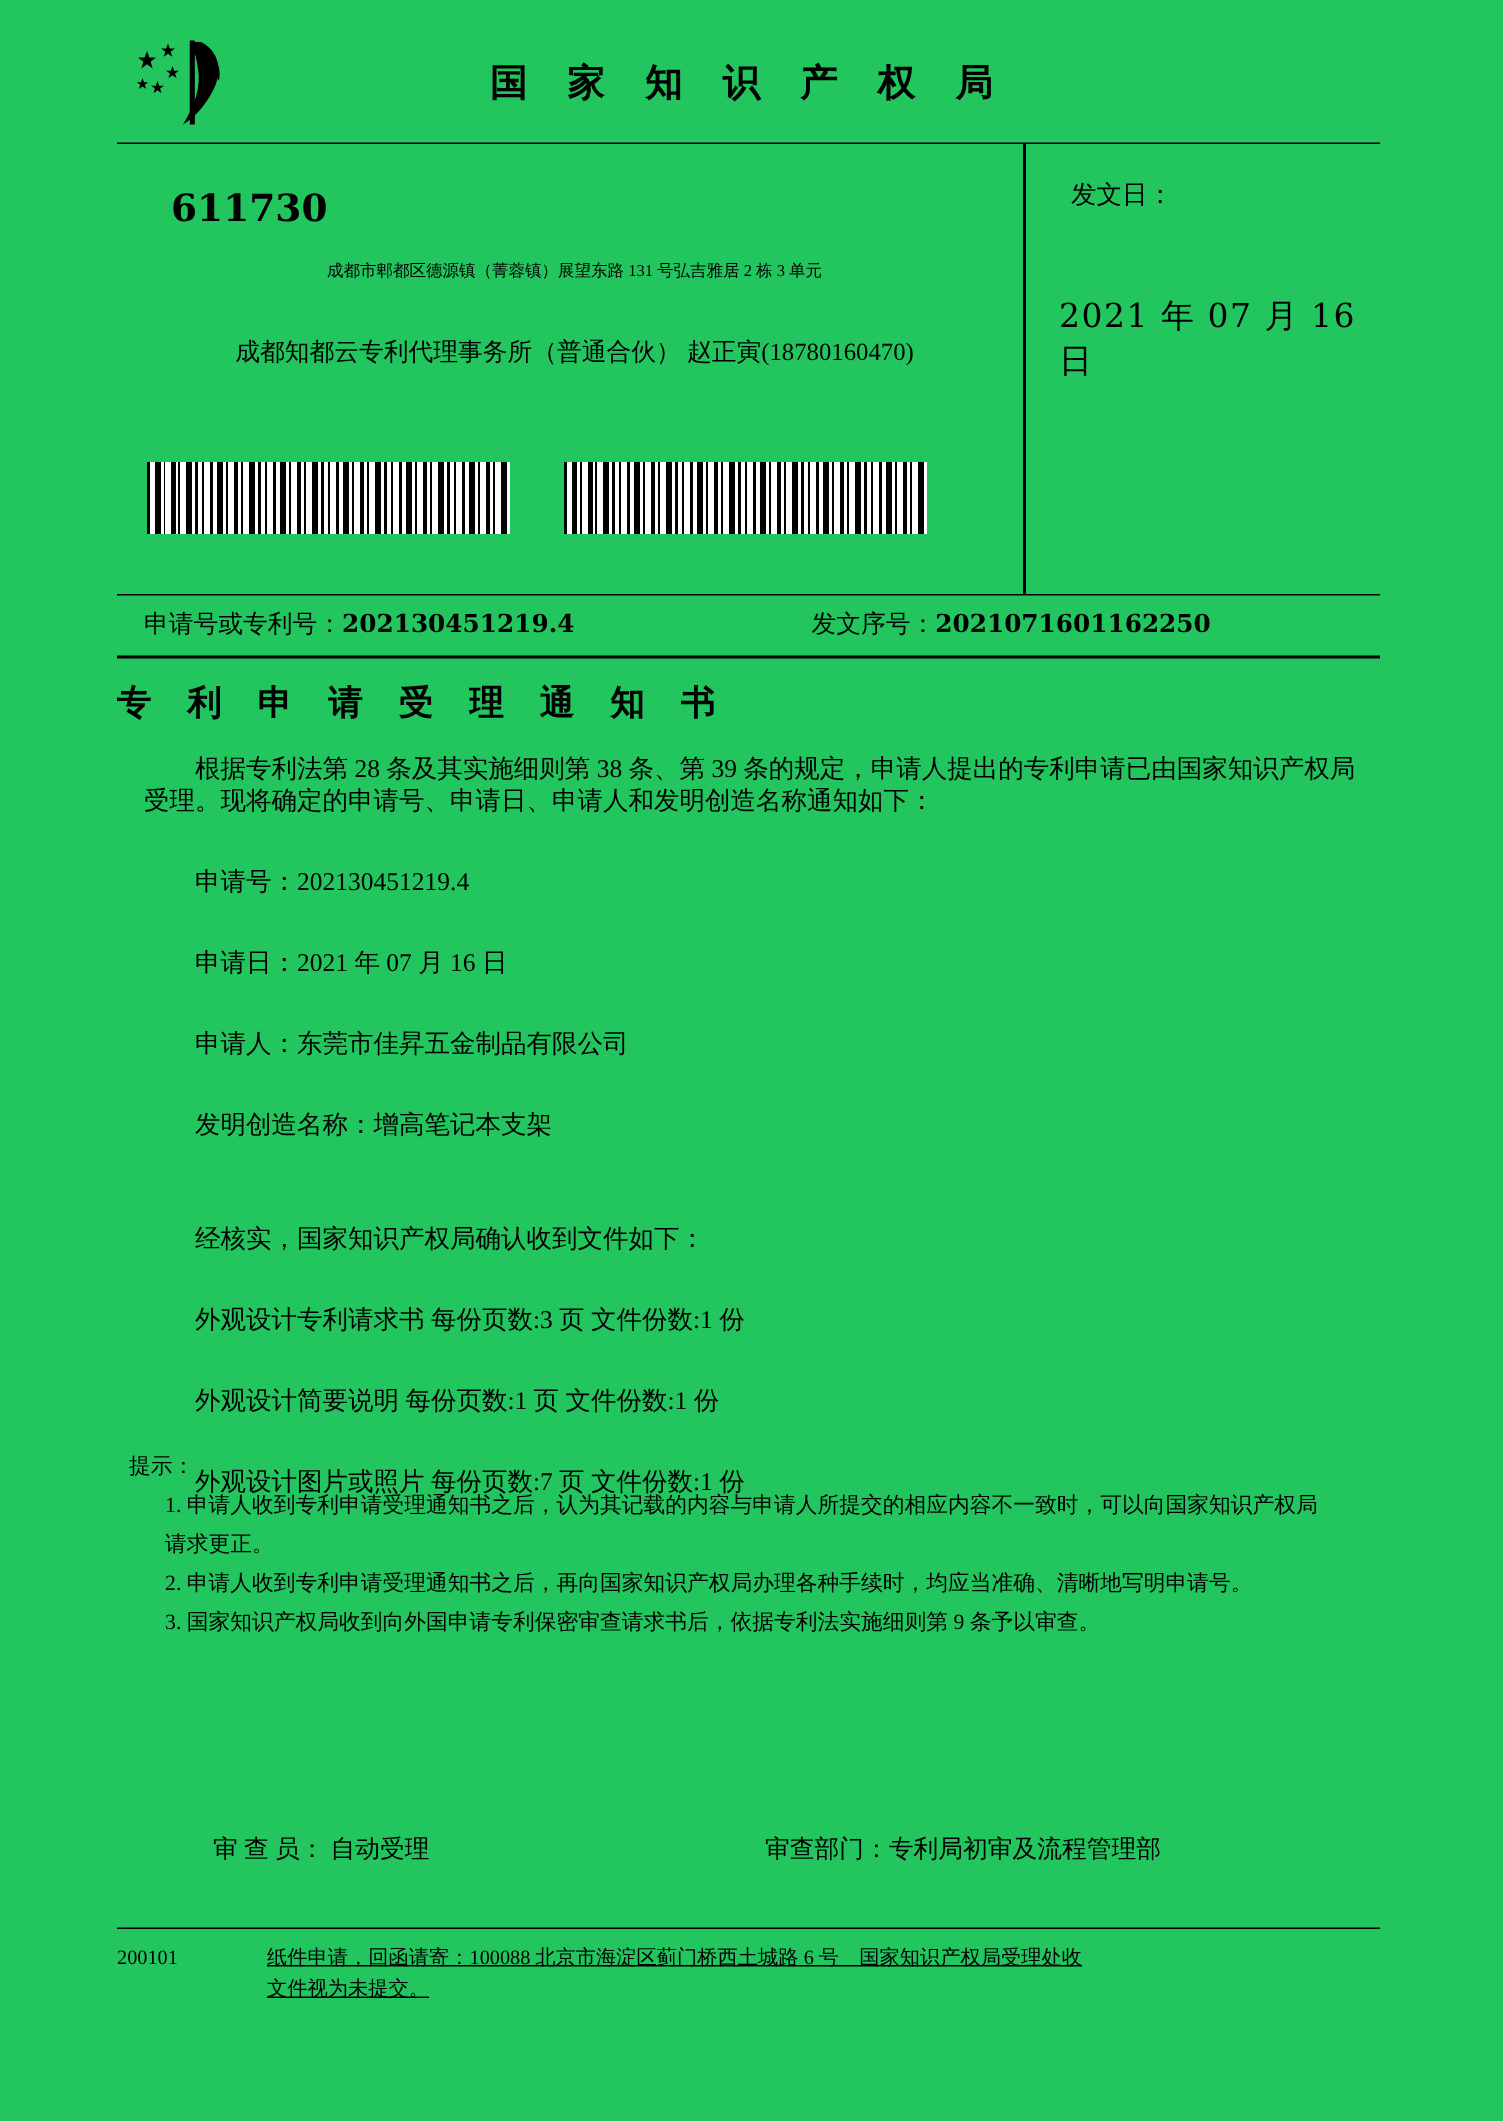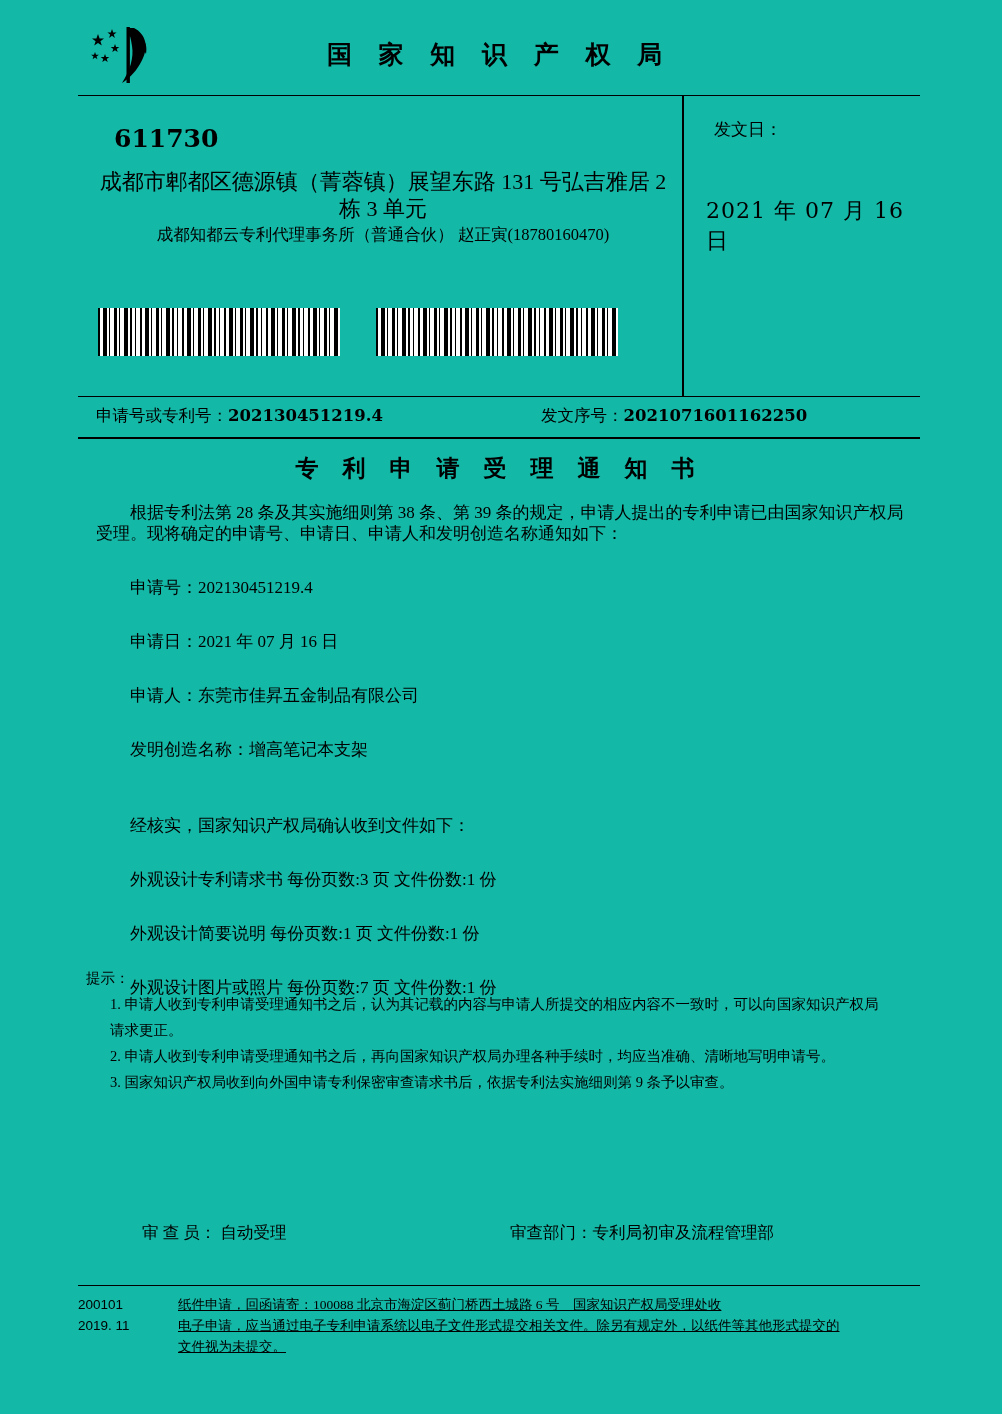--- a/index.html
+++ b/index.html
@@ -9,21 +9,21 @@
   }
   body {
     font-family: "Liberation Serif", "DejaVu Serif", serif;
     color: #000;
   }
   .page {
     position: relative;
     width: 1002px;
     height: 1414px;
     margin: 0 auto;
-    background: #14b8a6;
+    background: #22c55e;
     overflow: hidden;
   }
   .sheet {
     position: absolute;
     left: 78px;
     top: 10px;
     width: 842px;
     height: 1380px;
   }
 
@@ -73,21 +73,21 @@
     font-size: 25px;
     font-weight: bold;
     font-family: "DejaVu Serif", "Liberation Serif", serif;
   }
   .addr {
     position: absolute;
     left: 20px;
     top: 72px;
     width: 570px;
     text-align: center;
-    font-size: 22px;
+    font-size: 11px;
     line-height: 27px;
   }
   .agent {
     position: absolute;
     left: 20px;
     top: 128px;
     width: 570px;
     text-align: center;
     font-size: 16.5px;
   }
@@ -149,21 +149,21 @@
     margin-left: 23px;
   }
   .mono-b {
     font-family: "DejaVu Serif", "Liberation Serif", serif;
     font-weight: bold;
   }
 
   
   .doc-title {
     margin-top: 14px;
-    text-align: center;
+    text-align: left;
     font-size: 23px;
     font-weight: bold;
     letter-spacing: 8px;
     font-family: "DejaVu Serif", "Liberation Serif", serif;
   }
 
   
   .body-text {
     margin-top: 18px;
     padding: 0 14px 0 18px;
@@ -218,21 +218,21 @@
     width: 842px;
     border-top: 1.6px solid #000;
     padding-top: 8px;
     font-size: 13.5px;
     line-height: 21px;
   }
   .f-row { position: relative; min-height: 21px; }
   .f-code {
     position: absolute;
     left: 0;
-    font-family: Liberation Sans, sans-serif;
+    font-family: Liberation Serif, serif;
   }
   .f-text {
     display: block;
     padding-left: 100px;
     text-decoration: underline;
   }
 </style>
 </head>
 <body>
 
@@ -320,23 +320,19 @@
         <span>审查部门：</span><span>专利局初审及流程管理部</span>
       </div>
     </div>
 
     <div class="footer">
       <div class="f-row">
         <span class="f-code">200101</span>
         <span class="f-text">纸件申请，回函请寄：100088 北京市海淀区蓟门桥西土城路 6 号　国家知识产权局受理处收</span>
       </div>
       <div class="f-row">
-        <span class="f-code">2019. 11</span>
-        <span class="f-text">电子申请，应当通过电子专利申请系统以电子文件形式提交相关文件。除另有规定外，以纸件等其他形式提交的</span>
-      </div>
-      <div class="f-row">
         <span class="f-code"></span>
         <span class="f-text">文件视为未提交。</span>
       </div>
     </div>
 
   </div>
 </div>
 
 </body></html>

